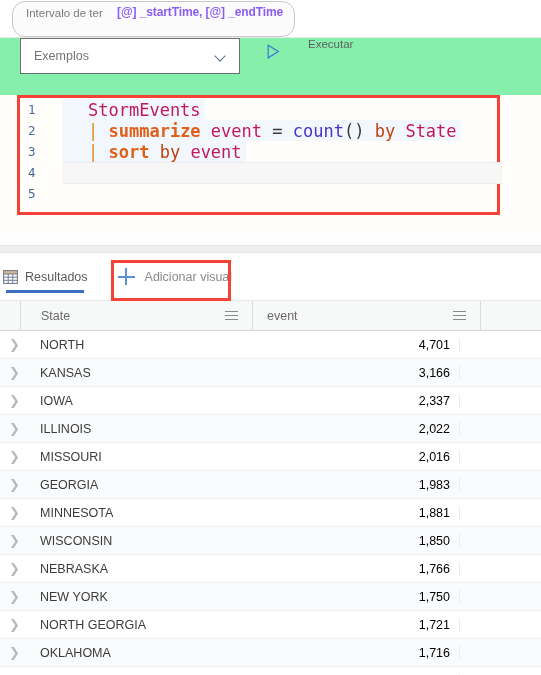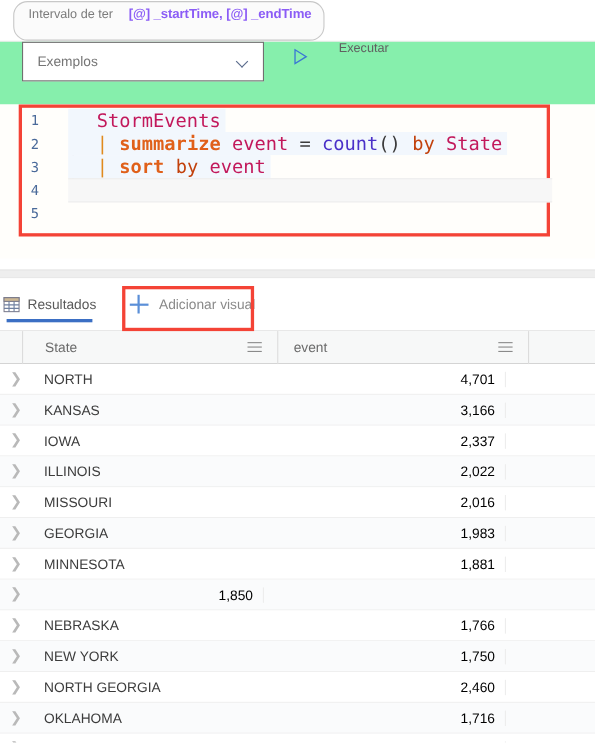--- a/index.html
+++ b/index.html
@@ -470,36 +470,37 @@
         <span class="cell-state">GEORGIA</span>
         <span class="cell-event">1,983</span>
       </div>
       <div class="trow">
         <span class="cell-chevron">❯</span>
         <span class="cell-state">MINNESOTA</span>
         <span class="cell-event">1,881</span>
       </div>
       <div class="trow alt">
         <span class="cell-chevron">❯</span>
+        <span class="cell-state">WISCONSIN</span>
         <span class="cell-event">1,850</span>
       </div>
       <div class="trow">
         <span class="cell-chevron">❯</span>
         <span class="cell-state">NEBRASKA</span>
         <span class="cell-event">1,766</span>
       </div>
       <div class="trow alt">
         <span class="cell-chevron">❯</span>
         <span class="cell-state">NEW YORK</span>
         <span class="cell-event">1,750</span>
       </div>
       <div class="trow">
         <span class="cell-chevron">❯</span>
         <span class="cell-state">NORTH GEORGIA</span>
-        <span class="cell-event">2,460</span>
+        <span class="cell-event">1,721</span>
       </div>
       <div class="trow alt">
         <span class="cell-chevron">❯</span>
         <span class="cell-state">OKLAHOMA</span>
         <span class="cell-event">1,716</span>
       </div>
       <div class="trow">
         <span class="cell-chevron">❯</span>
         <span class="cell-state">PENNSYLVANIA</span>
         <span class="cell-event">1,697</span>

